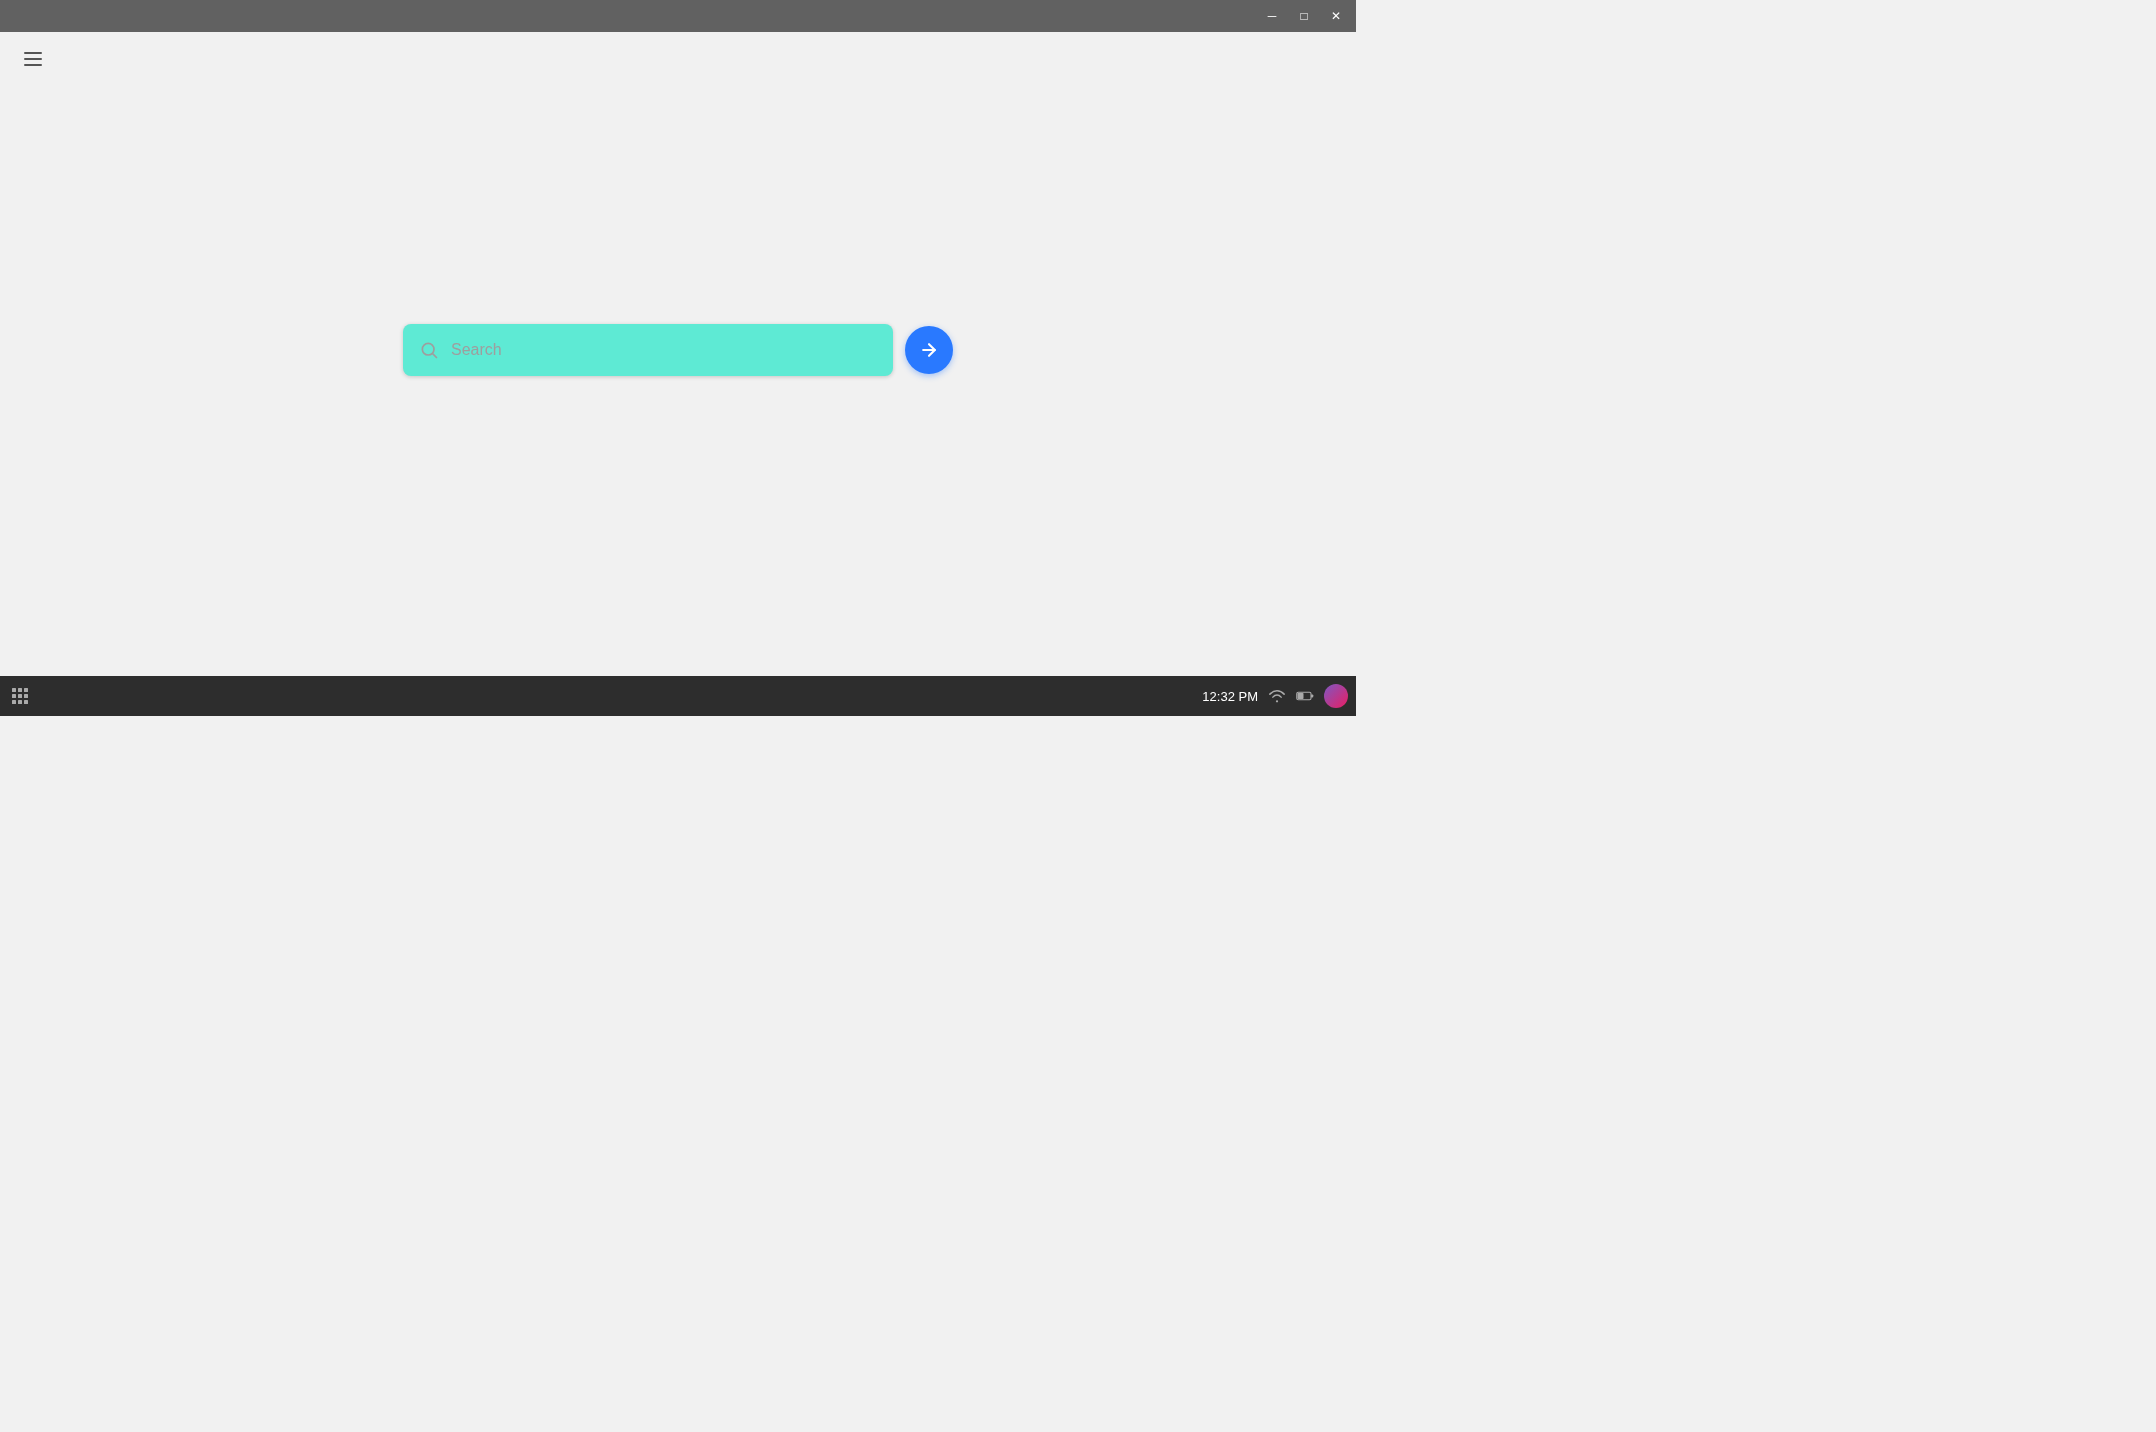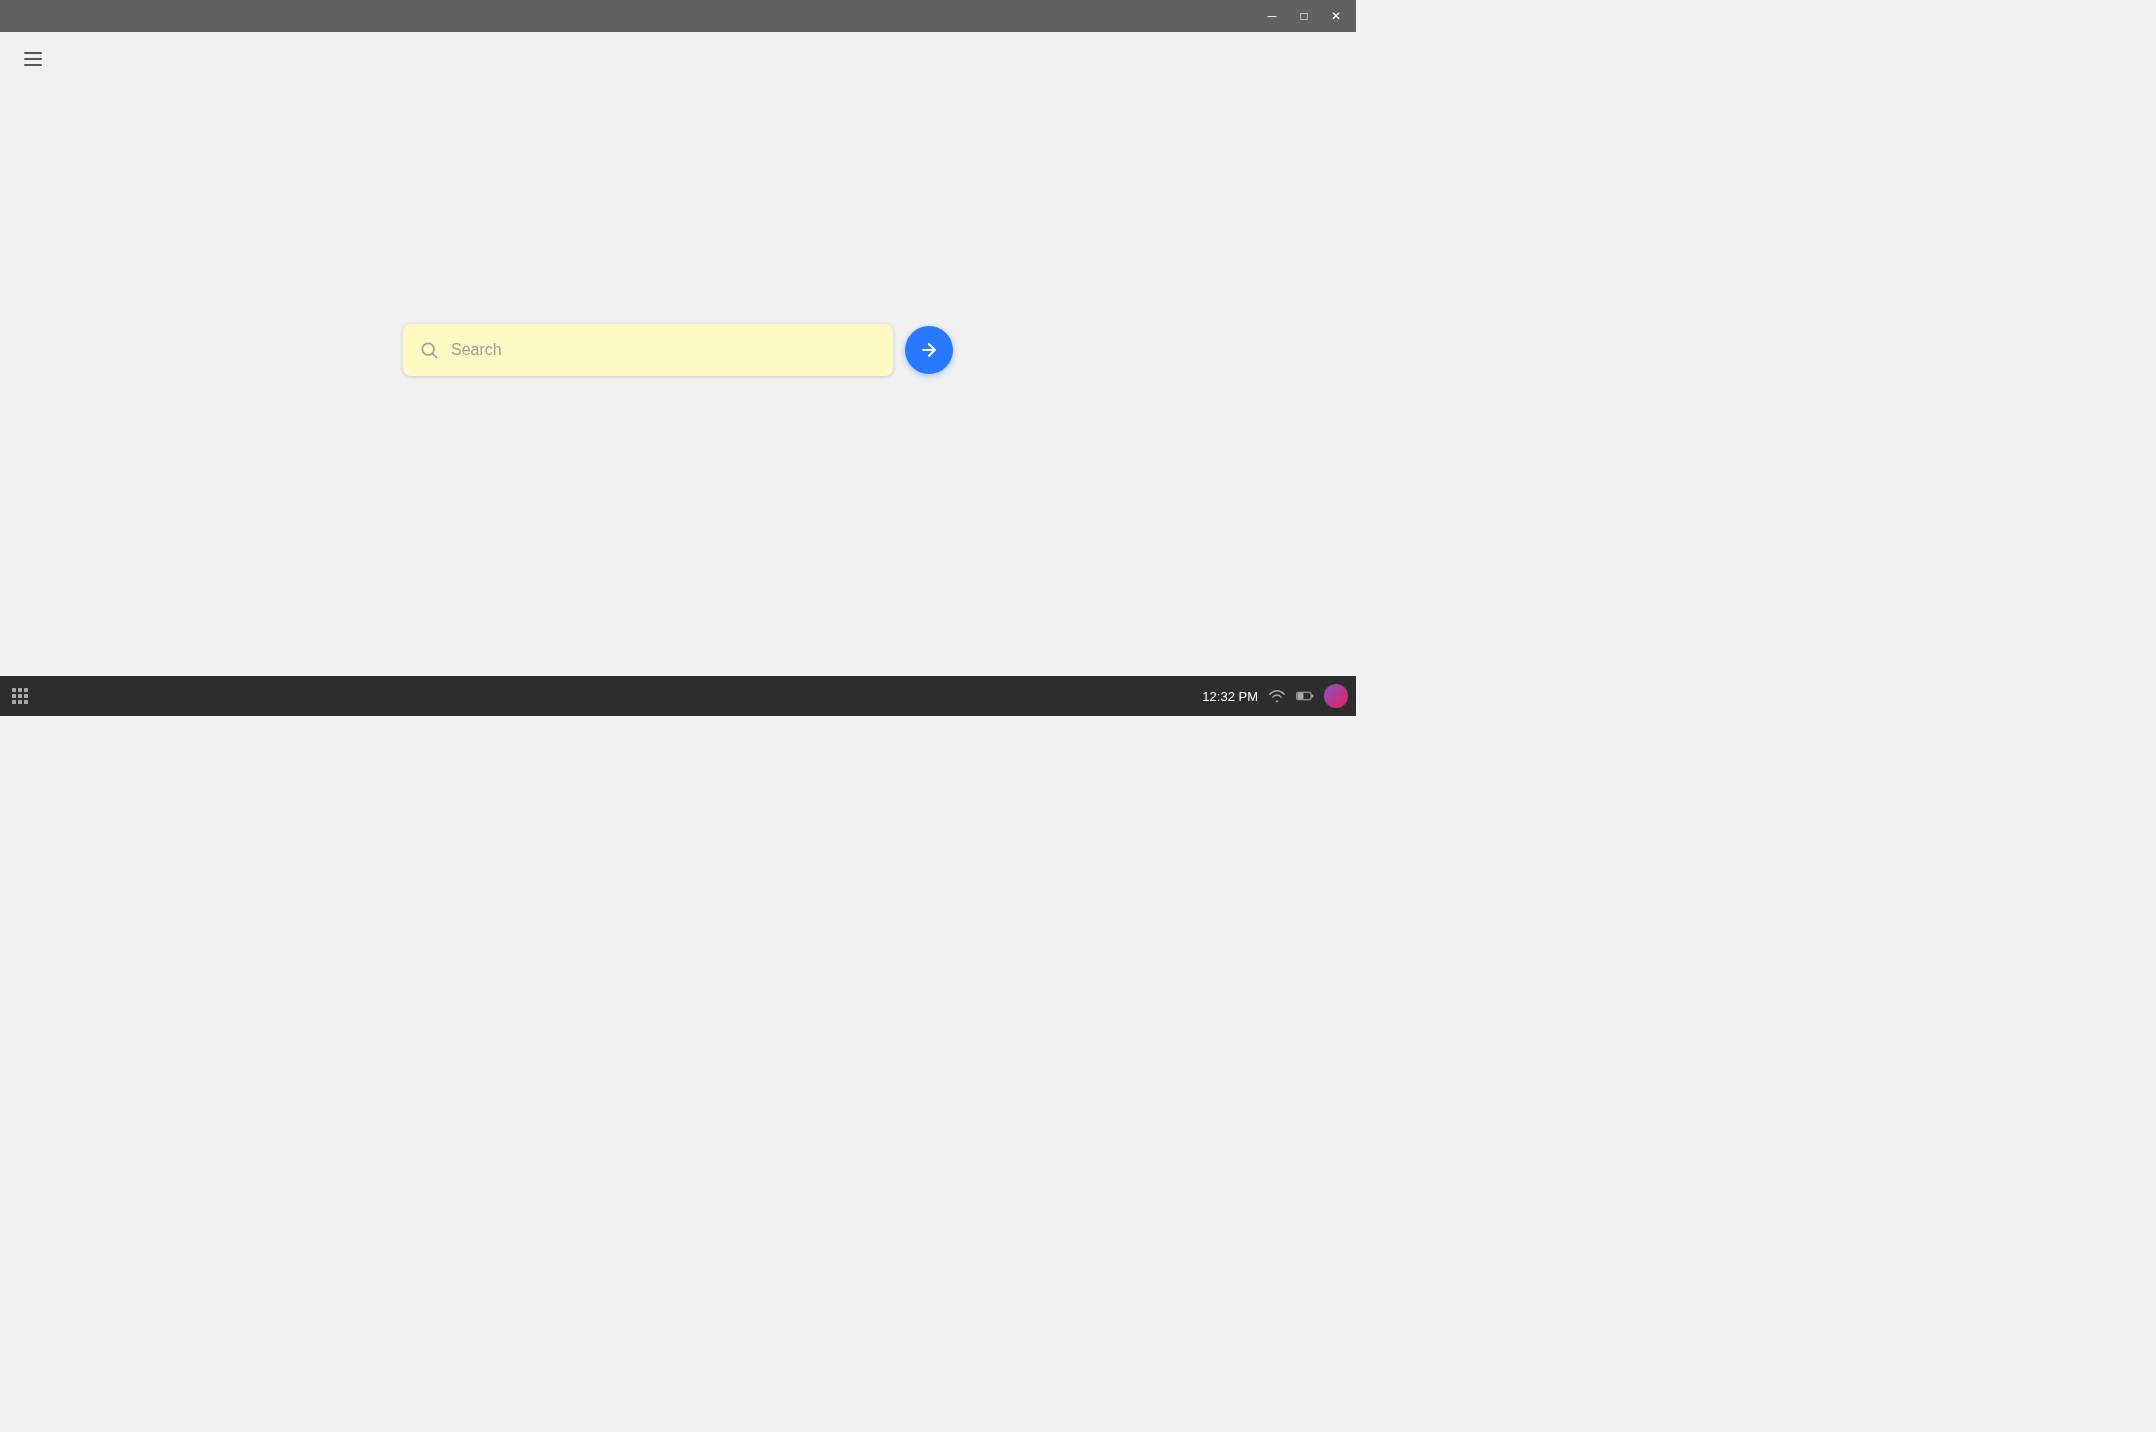--- a/index.html
+++ b/index.html
@@ -90,21 +90,21 @@
 
     .search-container {
       display: flex;
       align-items: center;
       gap: 12px;
     }
 
     .search-box {
       width: 490px;
       height: 52px;
-      background: #fef9c3;
+      background: #5eead4;
       border-radius: 8px;
       box-shadow: 0 1px 4px rgba(0,0,0,0.18);
       display: flex;
       align-items: center;
       padding: 0 16px;
       gap: 12px;
     }
 
     .search-icon-wrapper {
       display: flex;

